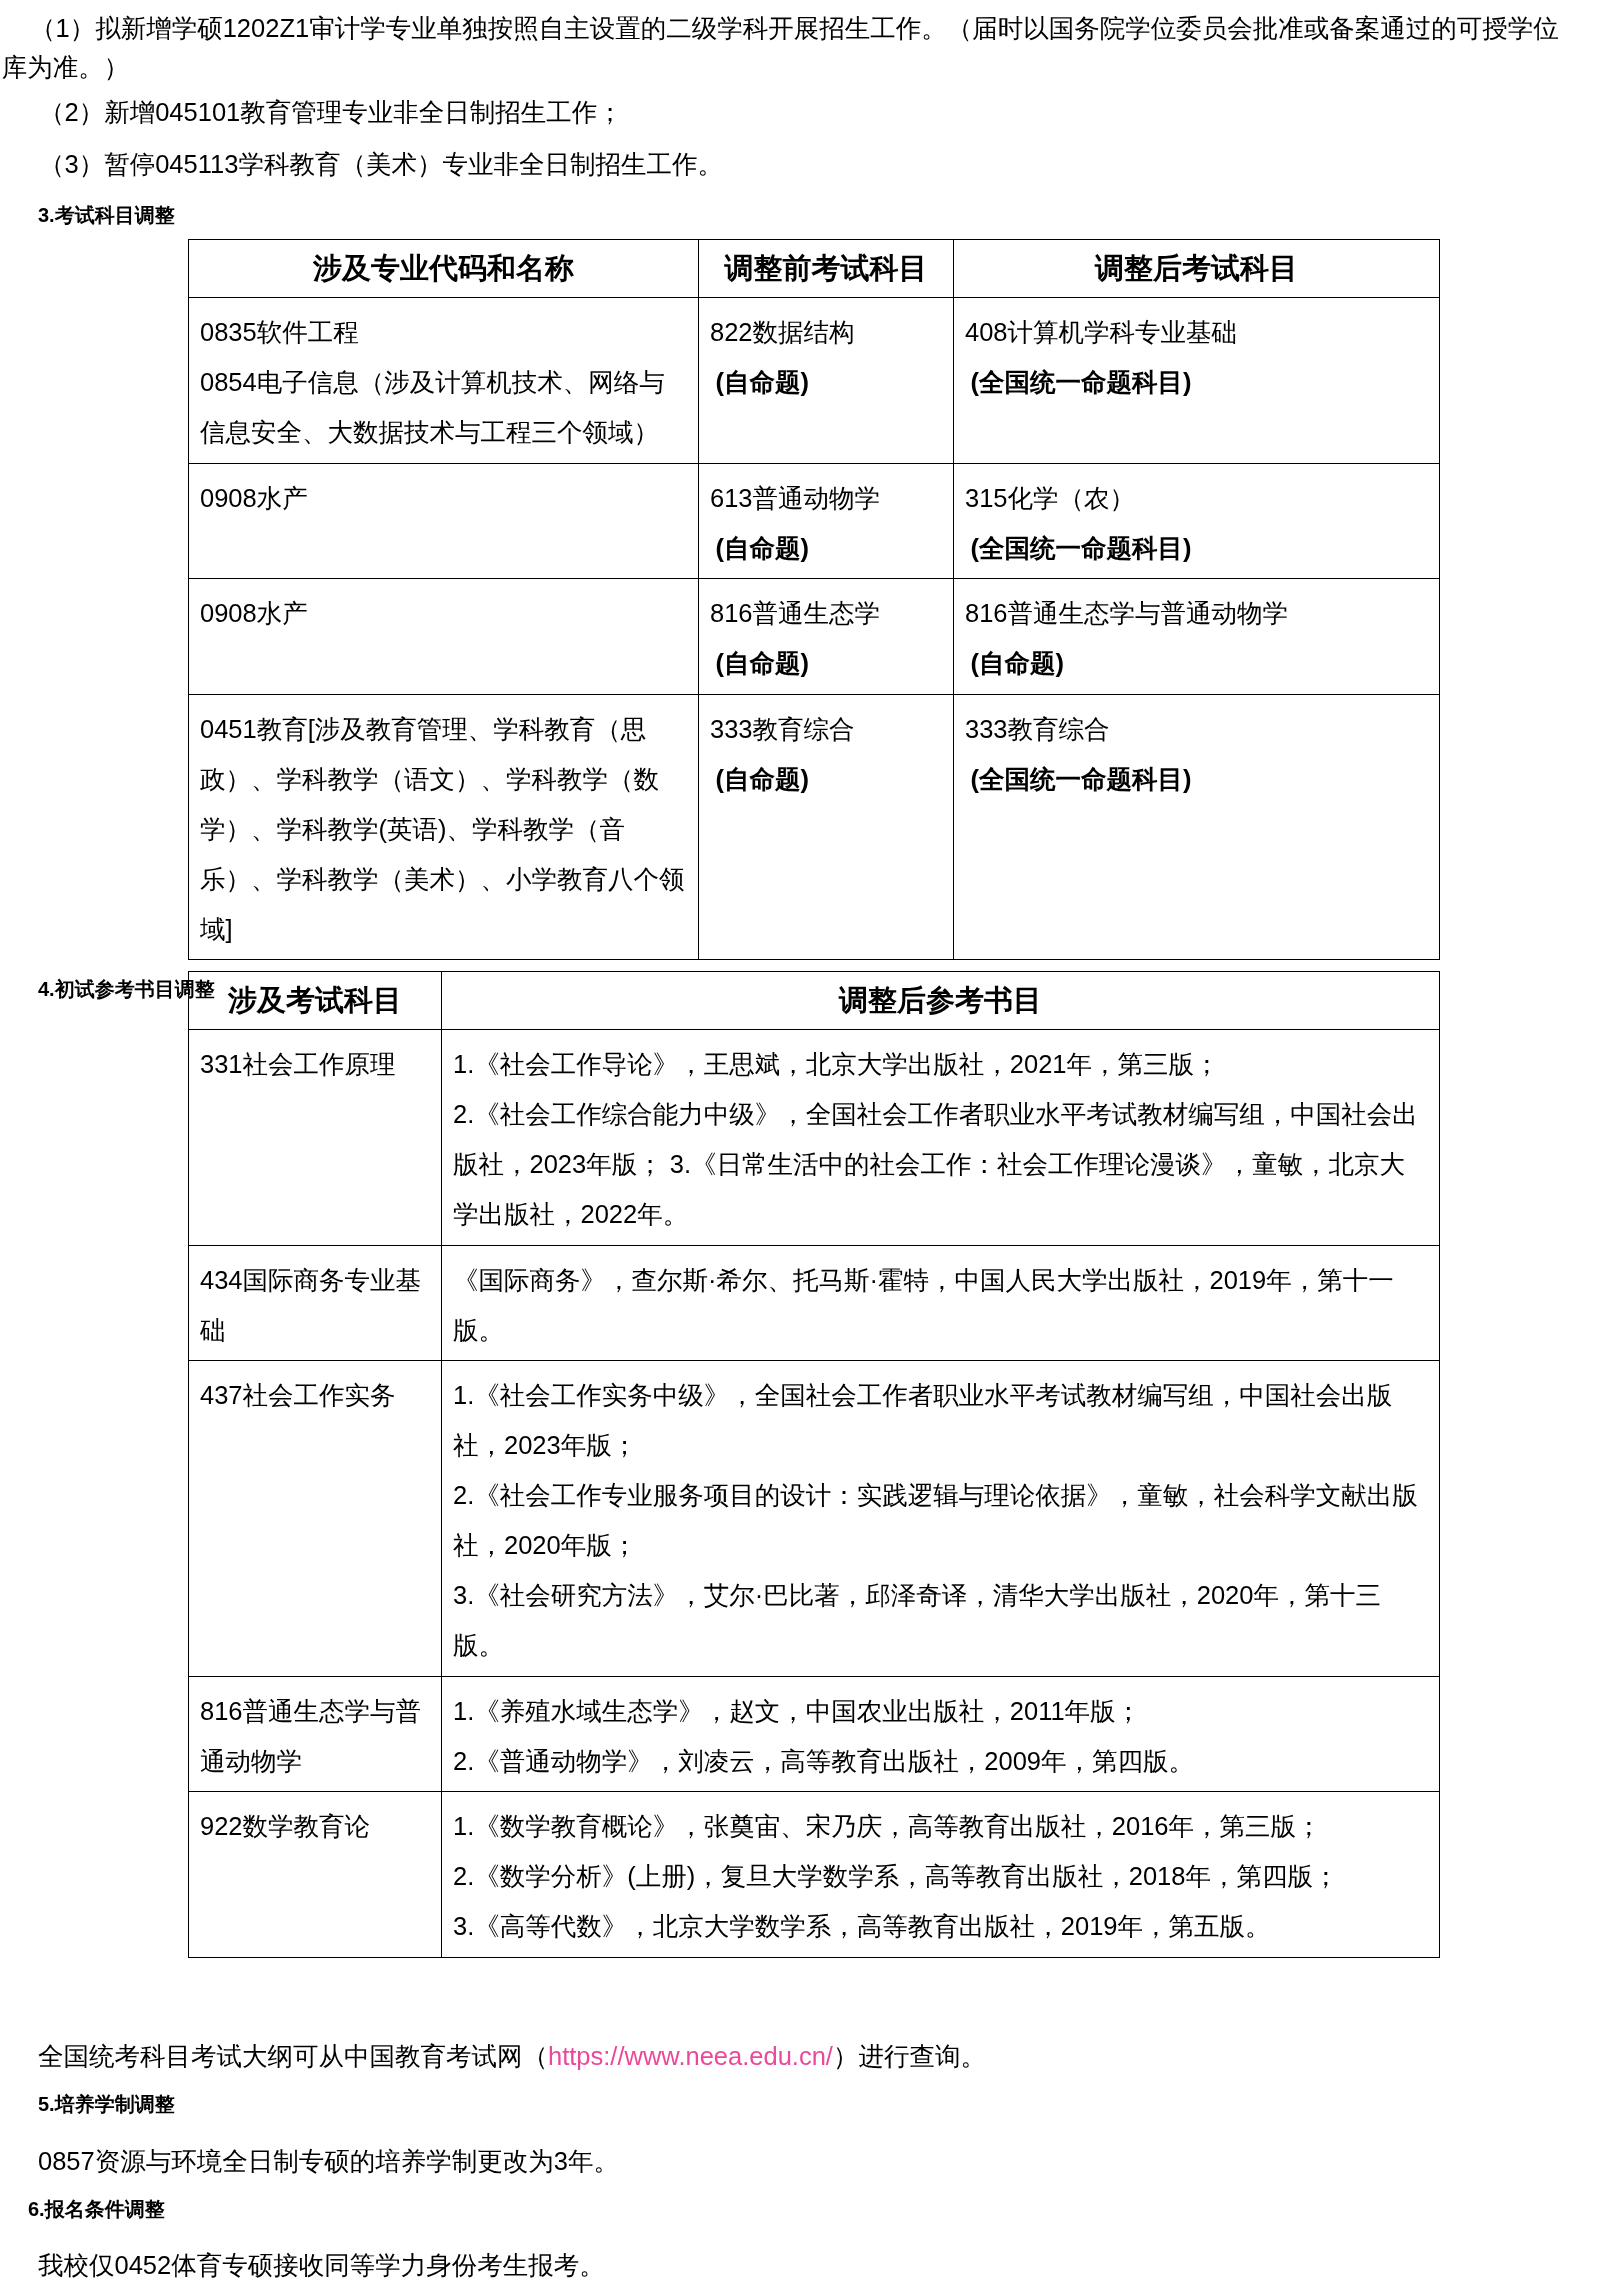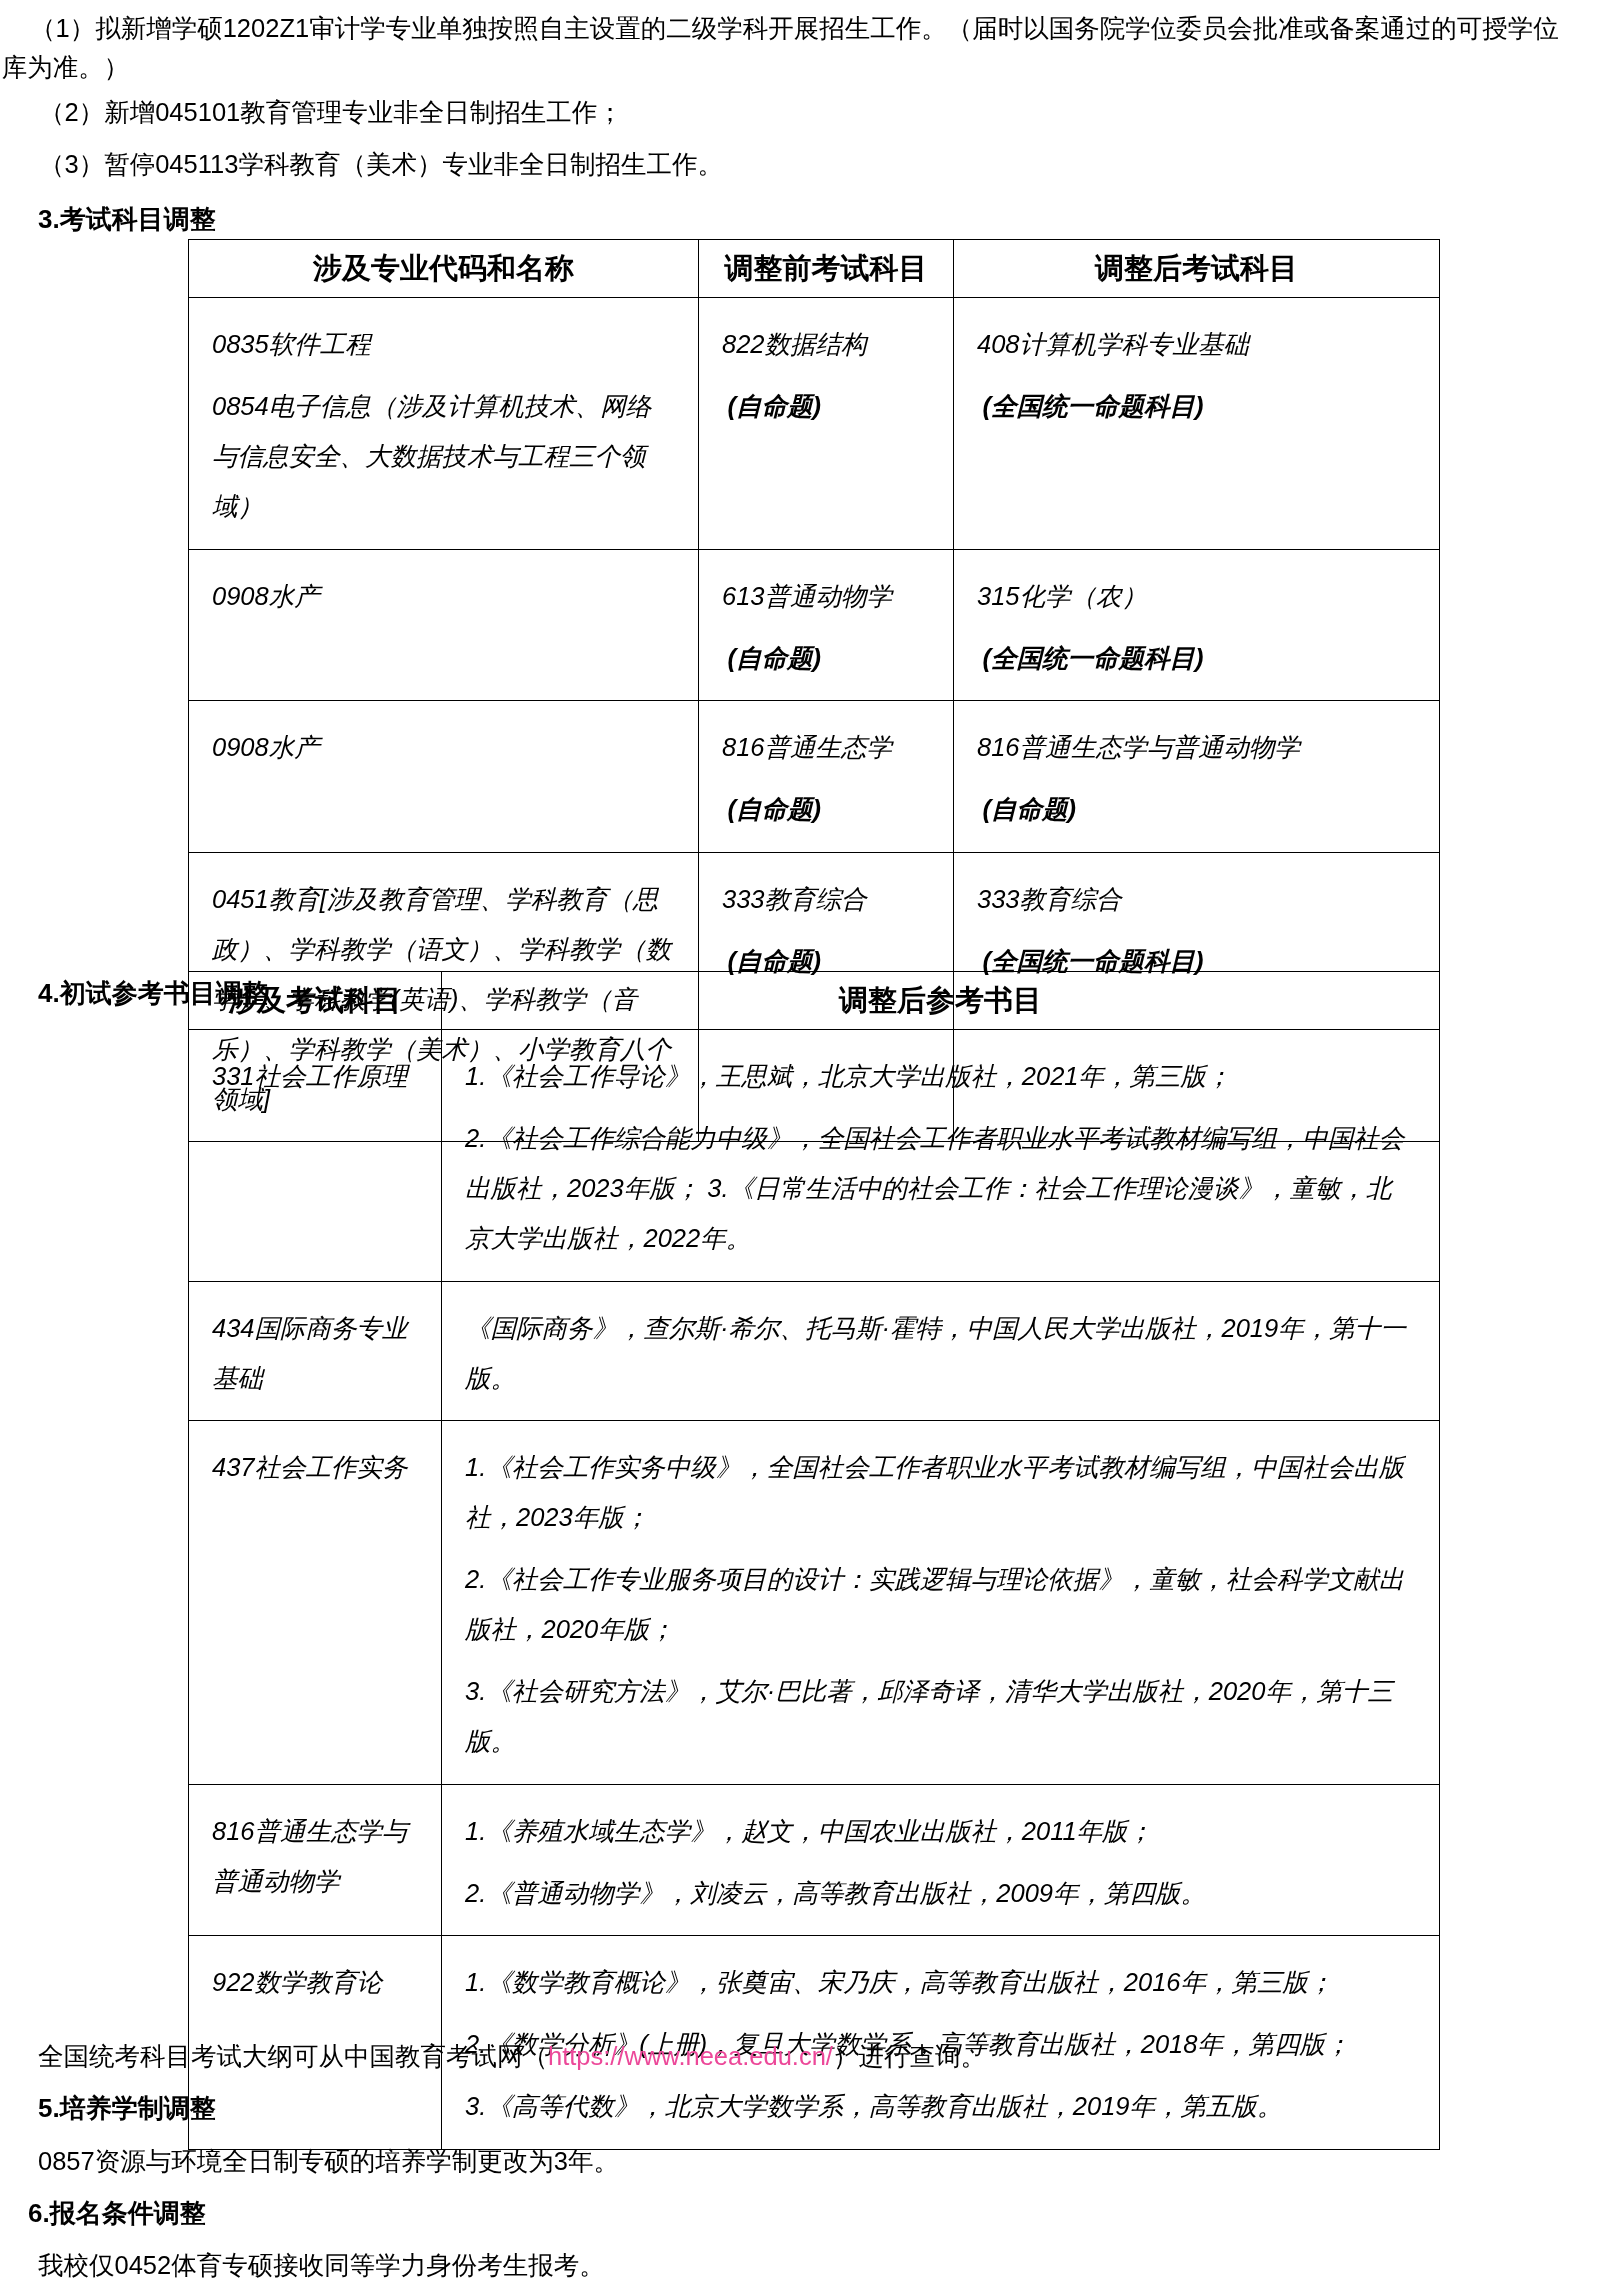--- a/index.html
+++ b/index.html
@@ -2,26 +2,26 @@
 <html style="font-size:14.5px"><head>
 <meta charset="utf-8">
 <style>
   html,body{margin:0;padding:0;background:#ffffff;}
   body{
     width:1621px;height:2295px;position:relative;
     font-family:"Liberation Sans","DejaVu Sans",sans-serif;
     font-size:25.5px;color:#000000;
   }
   .abs{position:absolute;white-space:nowrap;}
-  .heading{font-weight:bold;font-size:26px;}
+  .heading{font-weight:bold;font-size:20px;}
   table{border-collapse:collapse;table-layout:fixed;}
   th,td{border:1.8px solid #000000;}
   th{font-weight:bold;text-align:center;font-size:29px;padding:0;}
   td{vertical-align:top;padding:9px 11px 5.5px 11px;line-height:50px;font-size:25.5px;}
-  td p{margin:12px;font-style:italic;}
+  td p{margin:0;}
   .note-bold{font-weight:bold;text-indent:5.5px;}
   #table1{position:absolute;left:188px;top:239px;width:1251px;}
   #table2{position:absolute;left:188px;top:971px;width:1251px;}
   a.doclink{text-decoration:none;}
 </style>
 </head>
 <body>
 
 <div class="abs" style="left:30px;top:11px;">（1）拟新增学硕1202Z1审计学专业单独按照自主设置的二级学科开展招生工作。（届时以国务院学位委员会批准或备案通过的可授学位</div>
 <div class="abs" style="left:1.8px;top:50px;">库为准。）</div>

